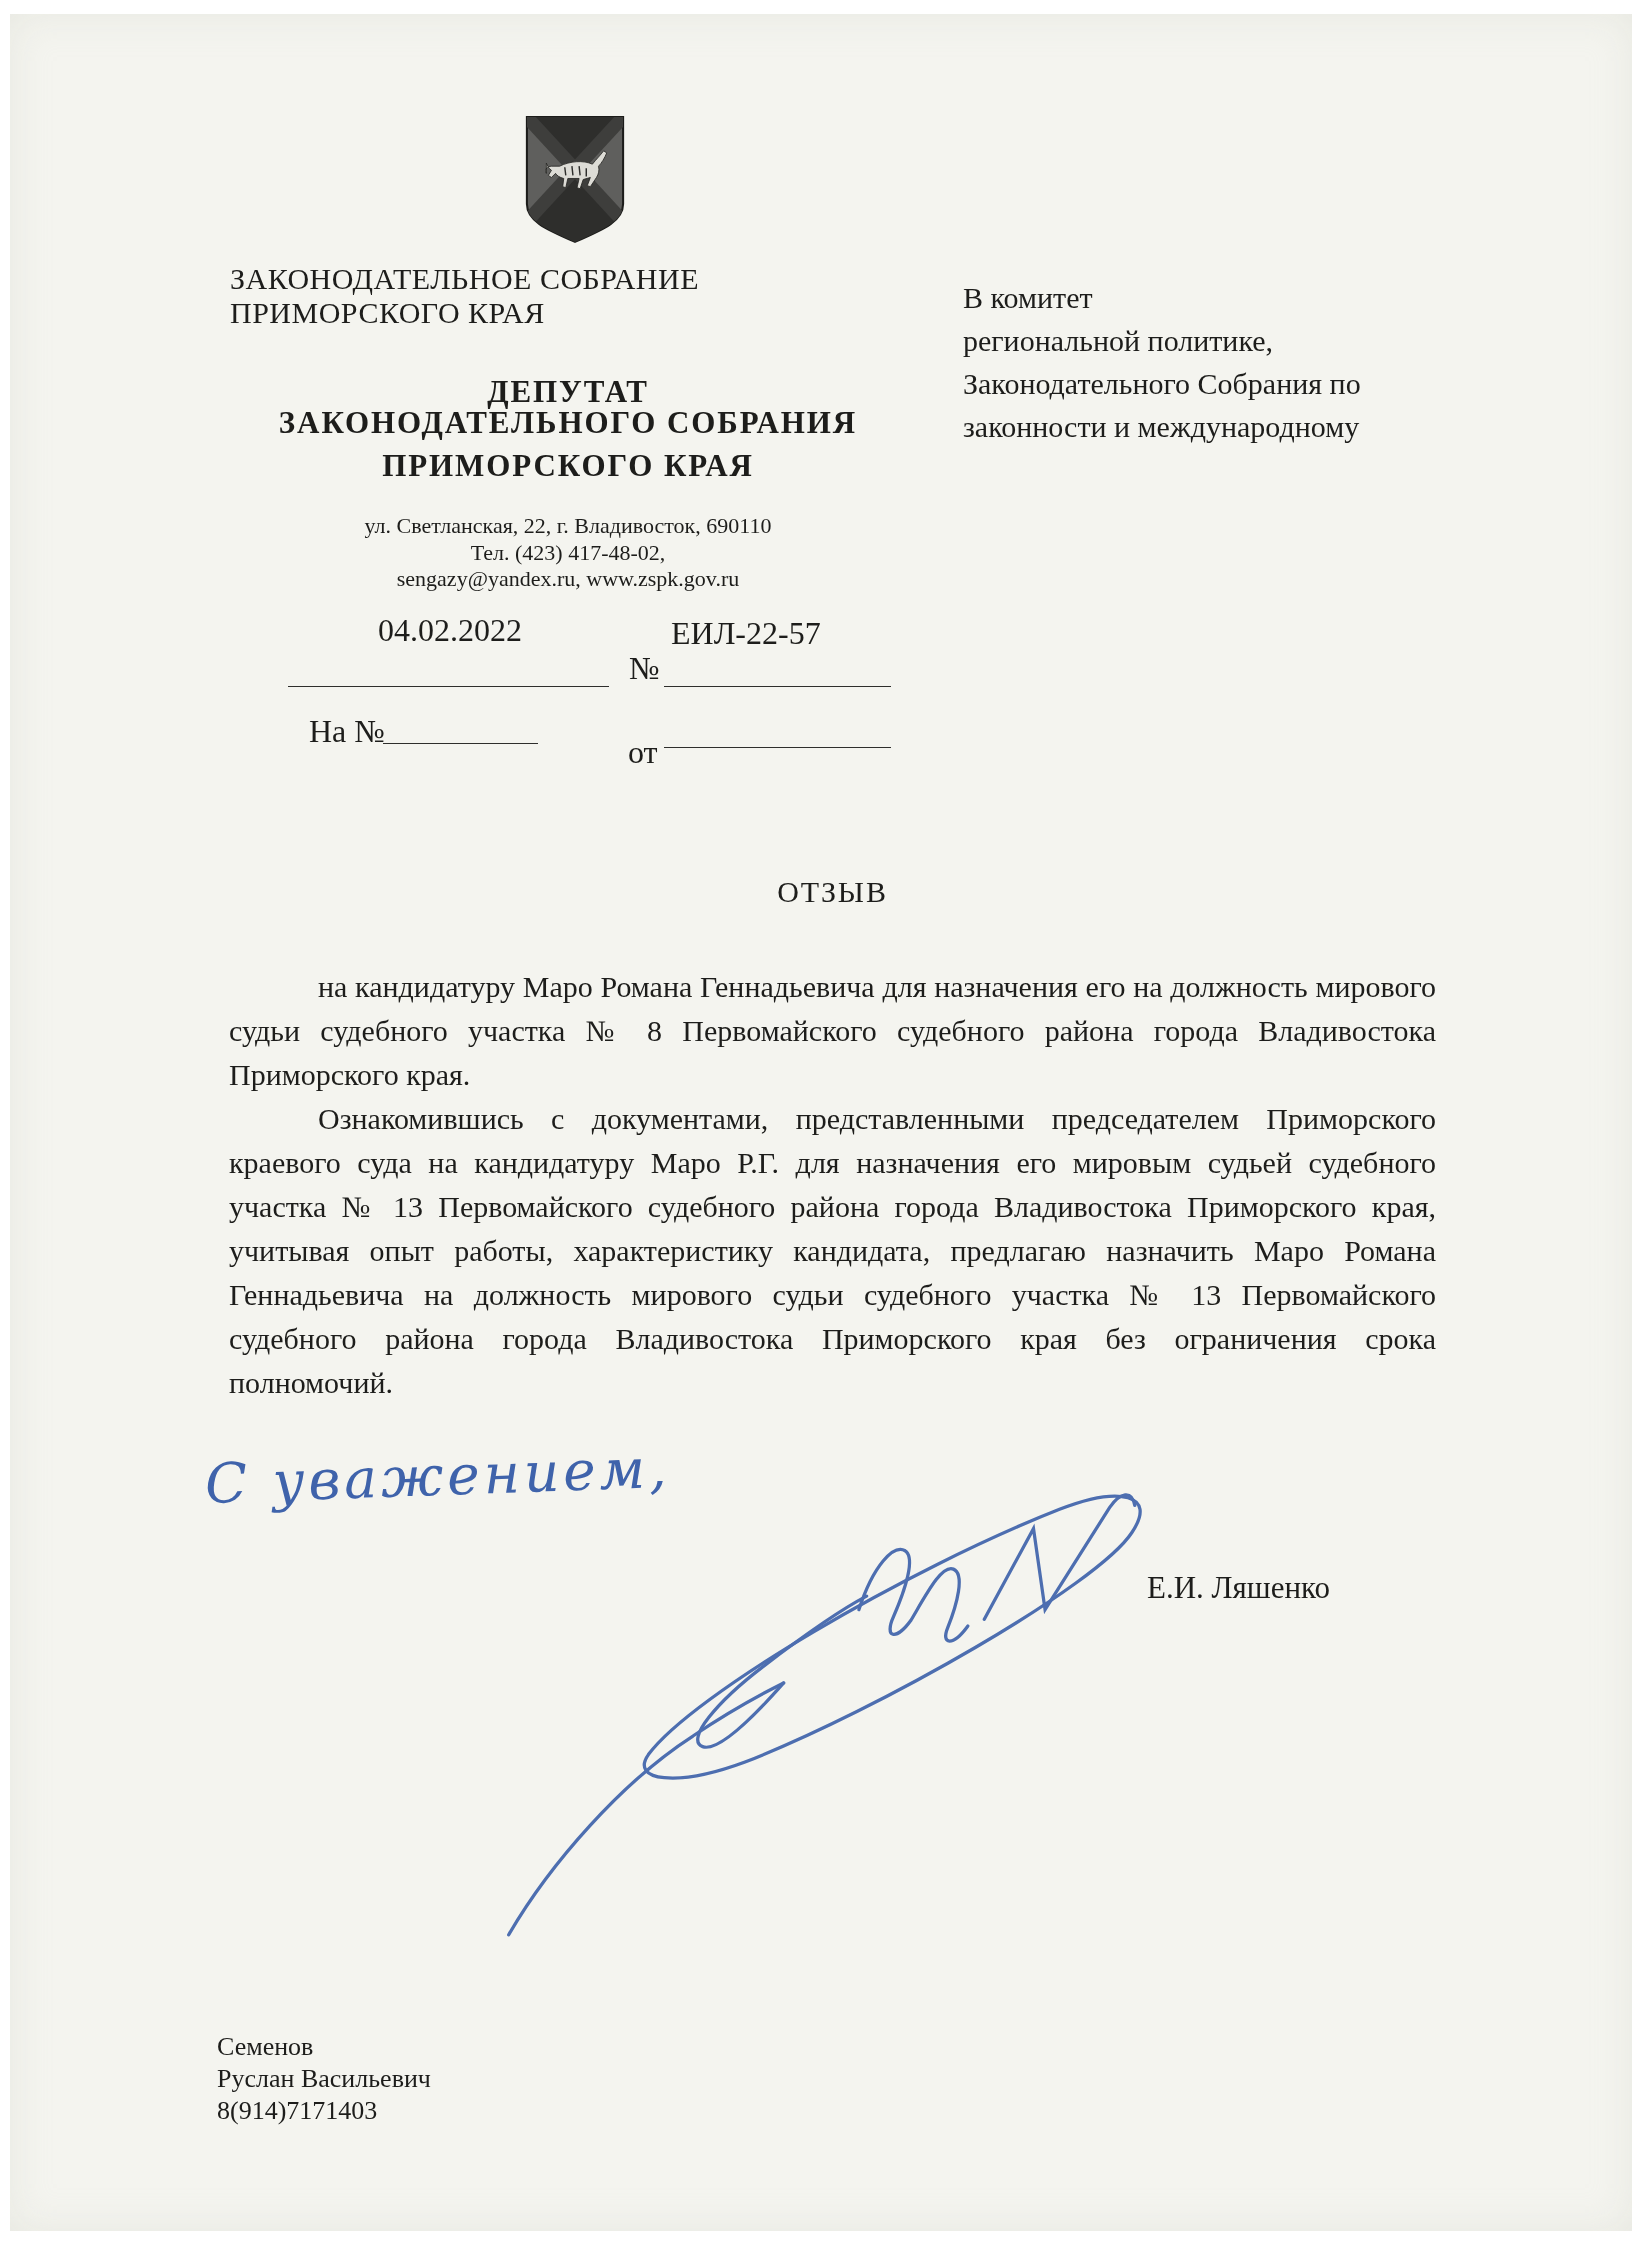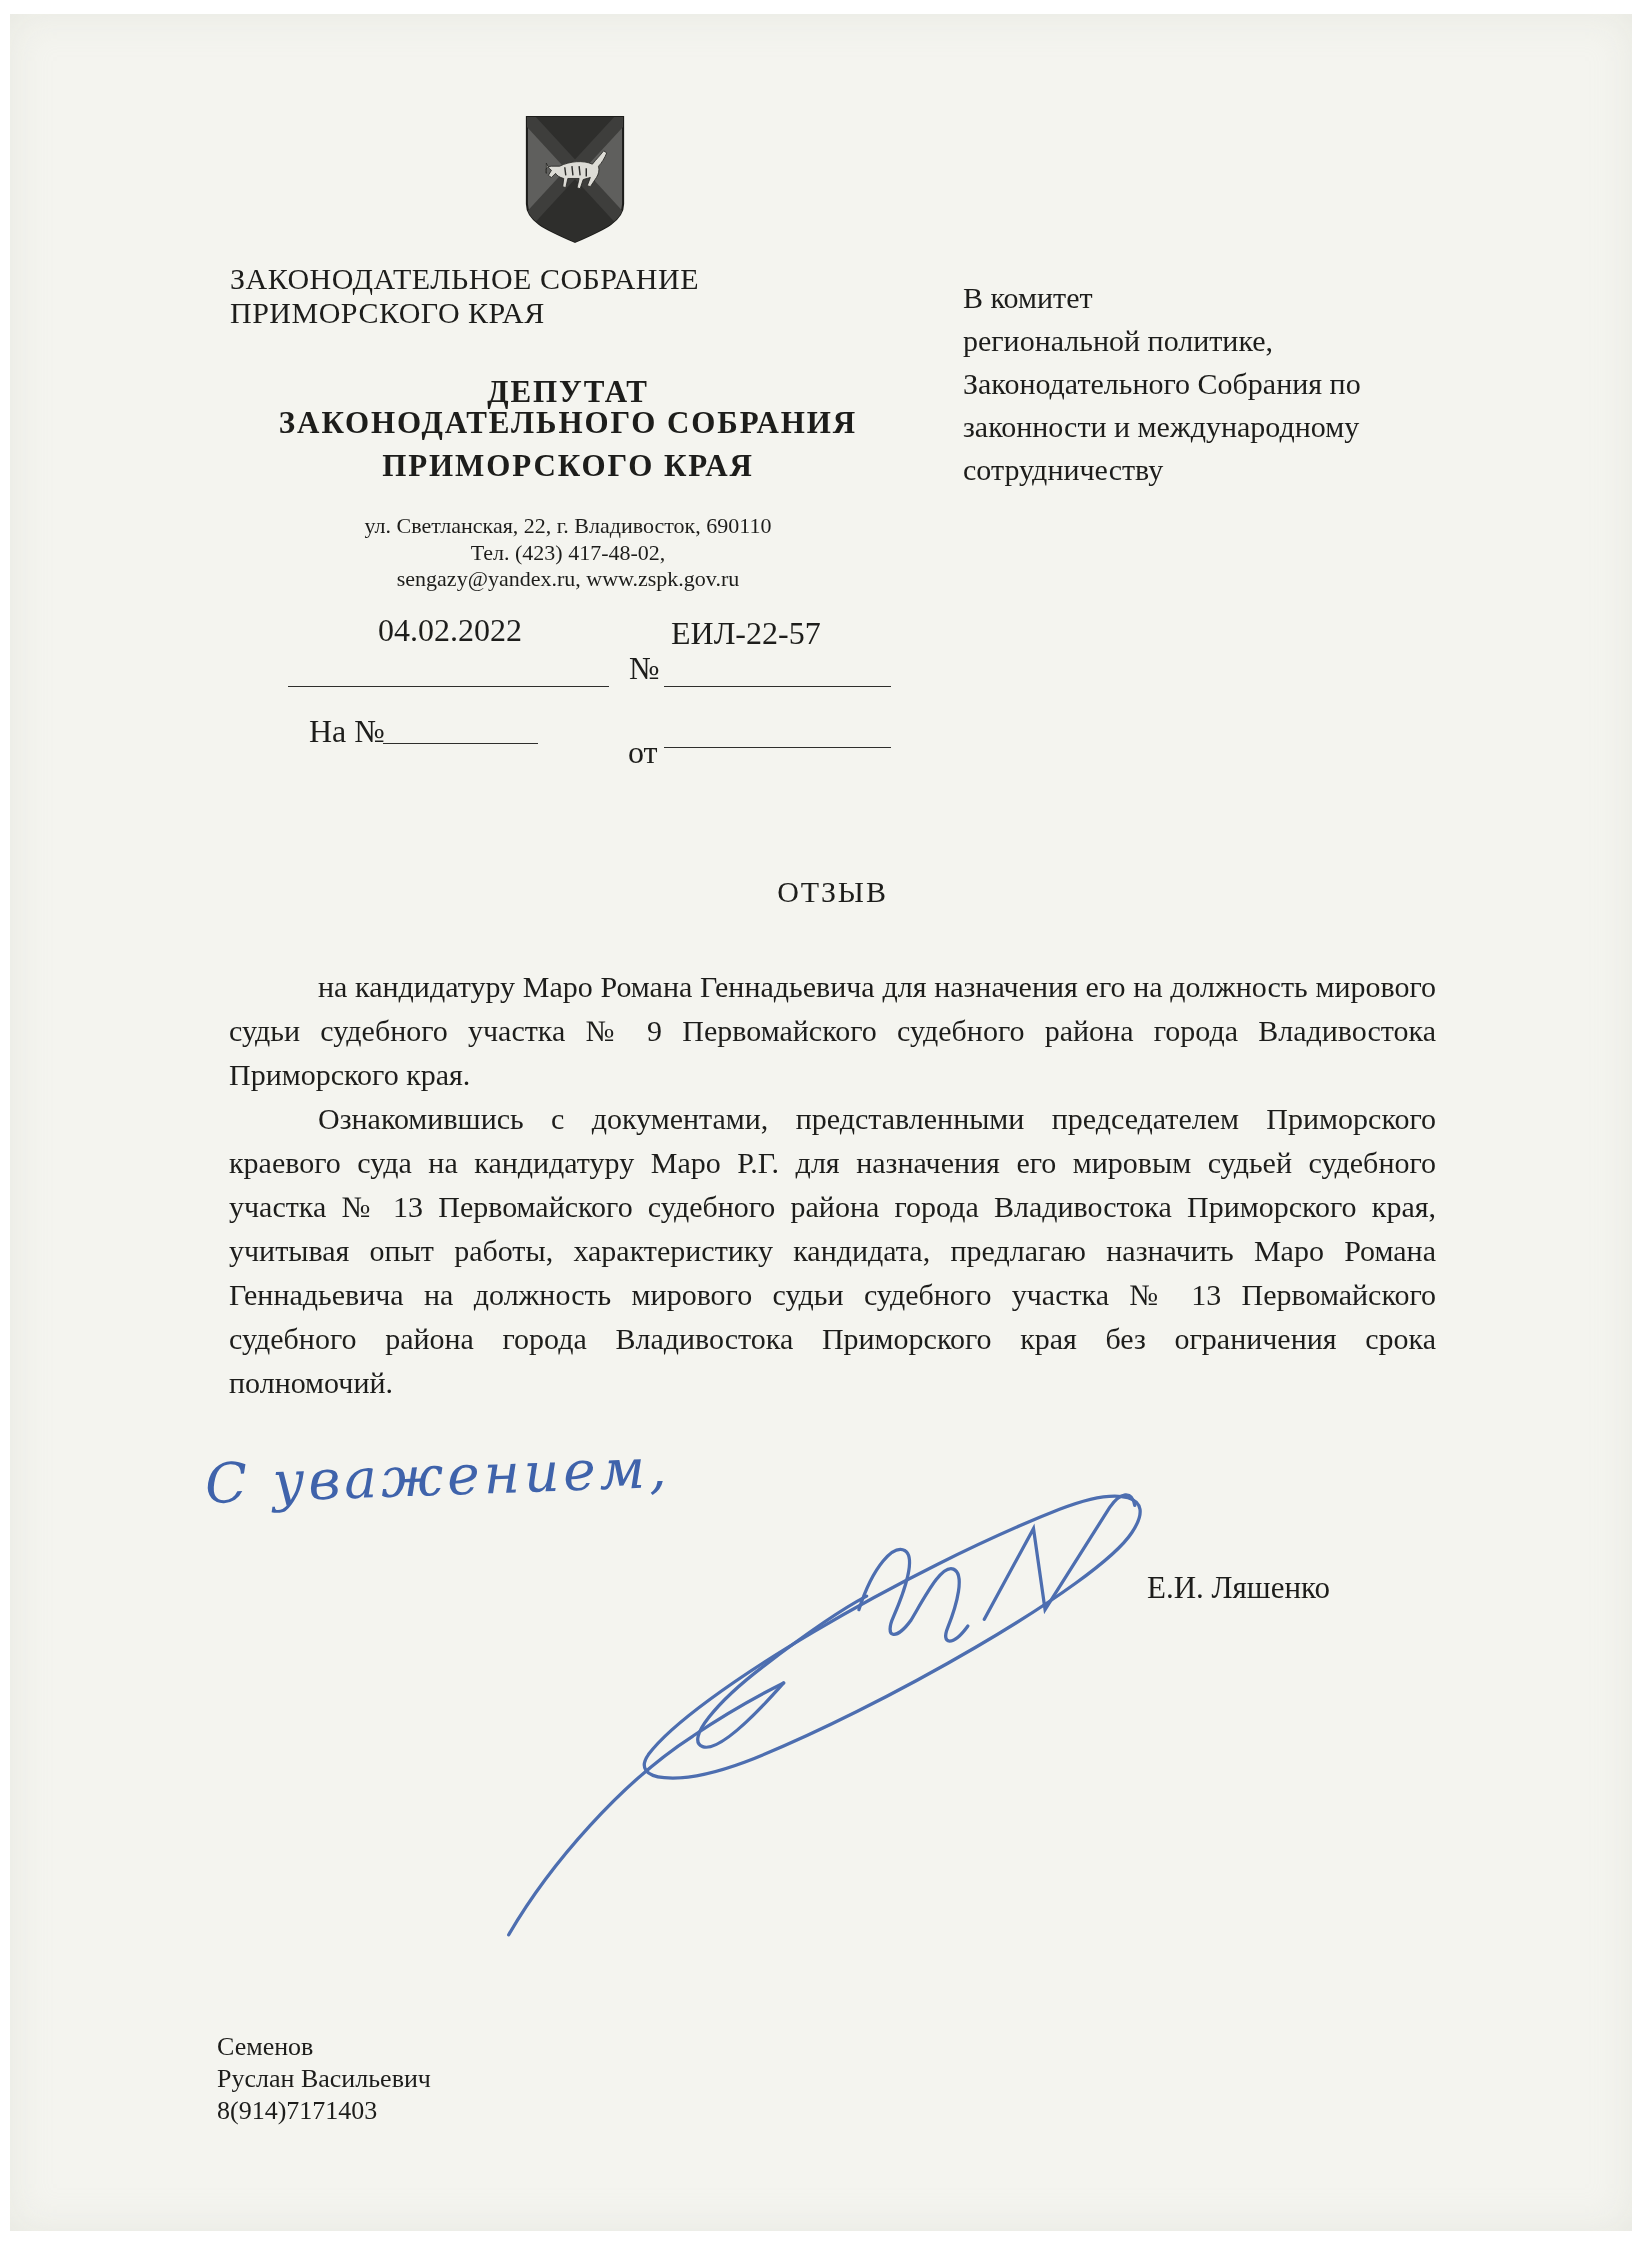--- a/index.html
+++ b/index.html
@@ -80,27 +80,26 @@
 <div class="abs refnum" style="left:309px;top:713px;">На №</div>
 <div class="abs uline" style="left:383px;top:743px;width:155px;"></div>
 <div class="abs refnum" style="left:628px;top:716px;margin-top:18px;">от</div>
 <div class="abs uline" style="left:664px;top:747px;width:227px;"></div>
 
 <div class="abs addressee">
   <span>В комитет</span>
   <span>региональной политике,</span>
   <span>Законодательного Собрания по</span>
   <span>законности и международному</span>
-  <span>сотрудничеству</span>
 </div>
 
 <div class="abs title">ОТЗЫВ</div>
 
 <div class="abs bodytext">
-  <p>на кандидатуру Маро Романа Геннадьевича для назначения его на должность мирового судьи судебного участка № 9 Первомайского судебного района города Владивостока Приморского края.</p>
+  <p>на кандидатуру Маро Романа Геннадьевича для назначения его на должность мирового судьи судебного участка № 8 Первомайского судебного района города Владивостока Приморского края.</p>
   <p>Ознакомившись с документами, представленными председателем Приморского краевого суда на кандидатуру Маро Р.Г. для назначения его мировым судьей судебного участка № 13 Первомайского судебного района города Владивостока Приморского края, учитывая опыт работы, характеристику кандидата, предлагаю назначить Маро Романа Геннадьевича на должность мирового судьи судебного участка № 13 Первомайского судебного района города Владивостока Приморского края без ограничения срока полномочий.</p>
 </div>
 
 <div class="abs hand">С уважением,</div>
 
 <div class="abs" style="left:444px;top:1463px;width:714px;height:492px;">
   <svg width="714" height="492" viewBox="0 0 740 510">
     <g fill="none" stroke="#3f63ab" stroke-width="3.4" stroke-linecap="round" opacity="0.92">
 
       <path d="M67,489 C110,415 185,330 258,283 C292,260 322,243 352,228"></path>

